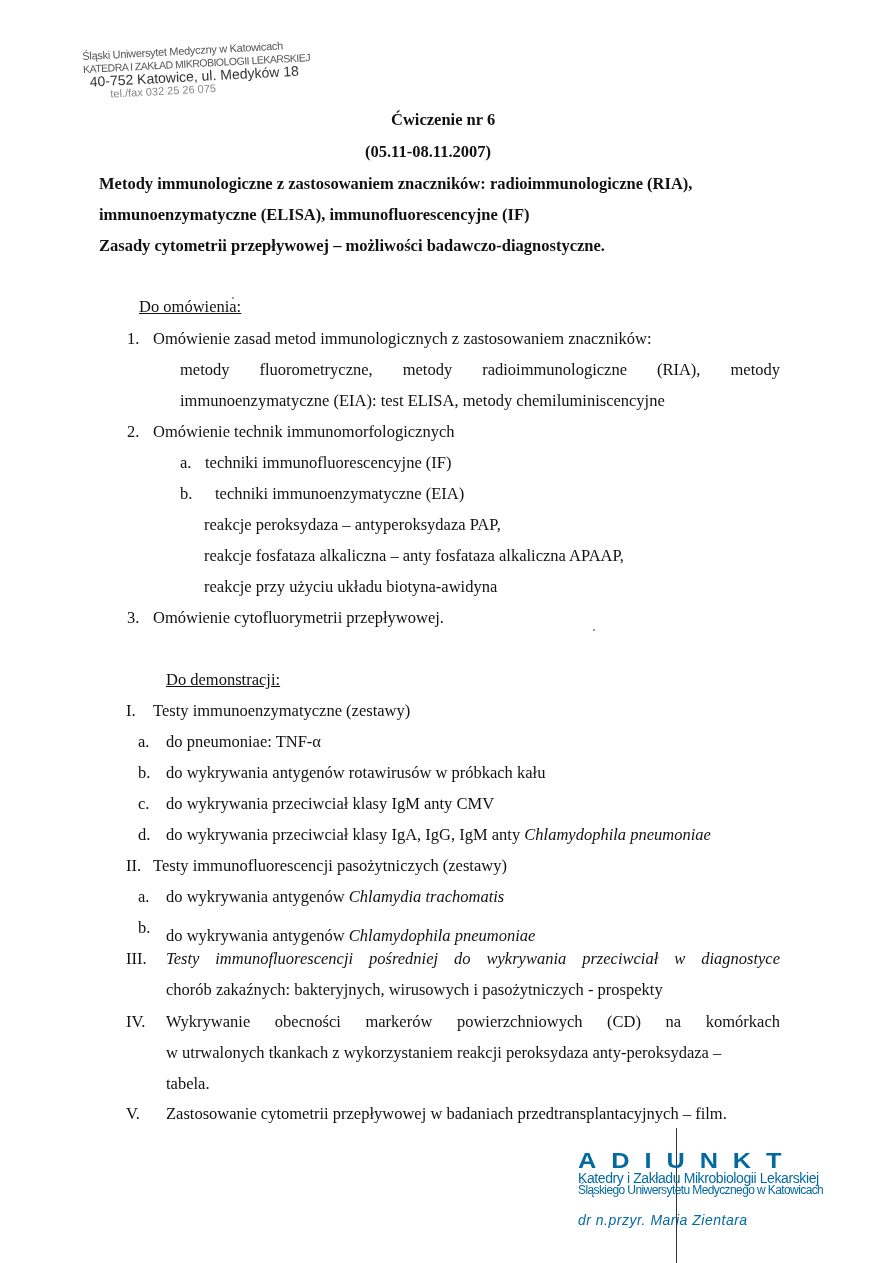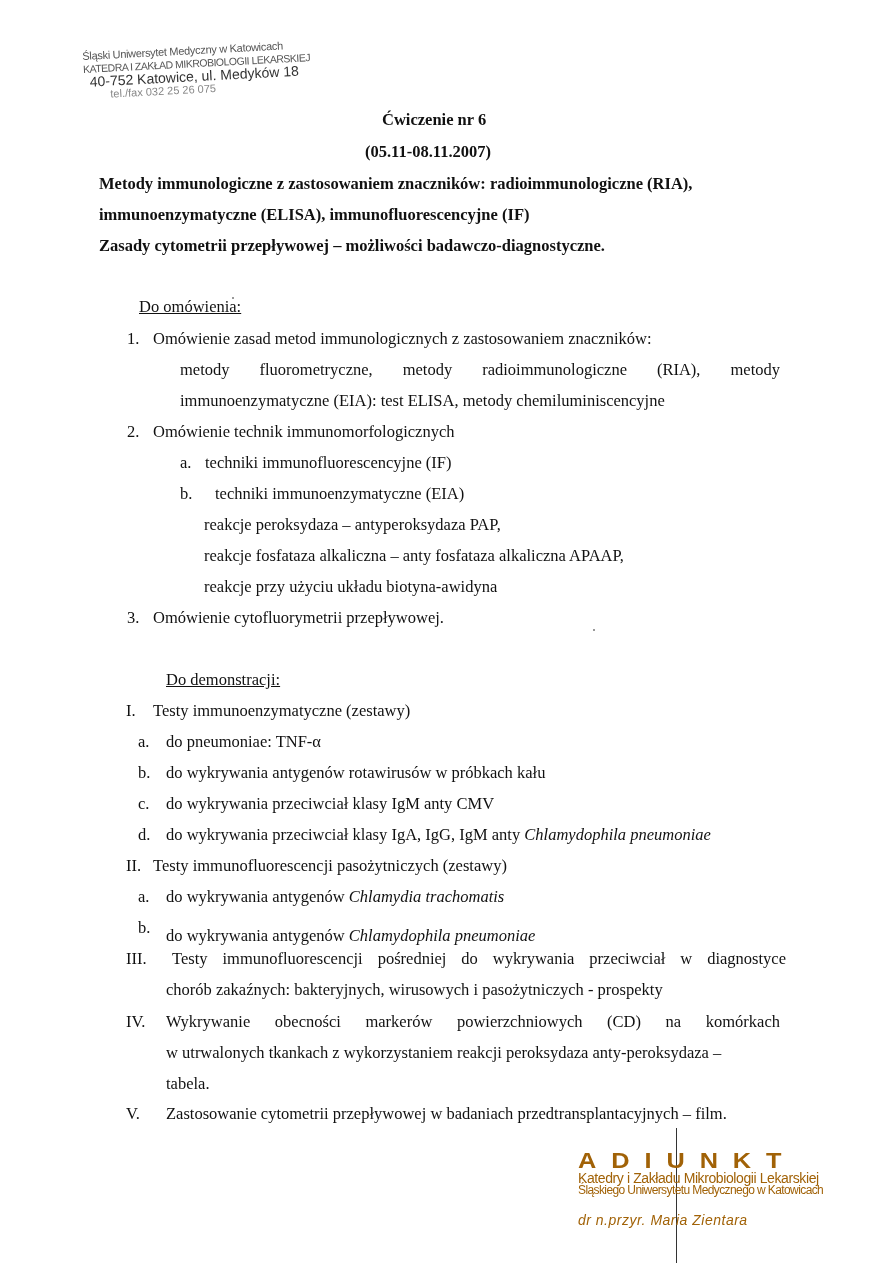--- a/index.html
+++ b/index.html
@@ -18,39 +18,39 @@
       font-family: "Liberation Sans", "DejaVu Sans", sans-serif;
       color: #555; transform: rotate(-3deg); transform-origin: left top;
       line-height: 13px;
     }
     .stamp div { white-space: nowrap; }
     .stamp .s1 { font-size: 11px; letter-spacing: -0.3px; }
     .stamp .s2 { font-size: 10.5px; letter-spacing: -0.5px; }
     .stamp .s3 { font-size: 14px; color: #333; padding-left: 6px; }
     .stamp .s4 { font-size: 11px; padding-left: 26px; color: #888; }
     .sig { position: absolute; left: 578px; top: 1150px; width: 215px;
-      font-family: "Liberation Sans", "DejaVu Sans", sans-serif; color: #a16207; }
+      font-family: "Liberation Sans", "DejaVu Sans", sans-serif; color: #0369a1; }
     .sig .title { font-size: 22px; font-weight: bold; letter-spacing: 13px; line-height: 22px; transform: scaleX(1.15); transform-origin: left; }
     .sig .l2 { font-size: 14px; line-height: 12px; letter-spacing: -0.4px; white-space: nowrap; }
     .sig .l3 { font-size: 12px; line-height: 12px; letter-spacing: -0.6px; white-space: nowrap; }
     .sig .name { font-size: 14px; font-style: italic; margin-top: 16px; letter-spacing: 0.5px; white-space: nowrap; }
     .sigline { position: absolute; background: #333; }
     .dot { position: absolute; width: 2px; height: 2px; background: #777; border-radius: 50%; }
   </style>
 </head>
 <body>
 
 <div class="stamp">
   <div class="s1">Śląski Uniwersytet Medyczny w Katowicach</div>
   <div class="s2">KATEDRA I ZAKŁAD MIKROBIOLOGII LEKARSKIEJ</div>
   <div class="s3">40-752 Katowice, ul. Medyków 18</div>
   <div class="s4">tel./fax 032 25 26 075</div>
 </div>
 
-<div class="line bold" style="left:382px; top:110px;text-align:center;">Ćwiczenie nr 6</div>
+<div class="line bold" style="left:391px; top:110px;text-align:center;">Ćwiczenie nr 6</div>
 <div class="line bold" style="left:365px; top:142px;">(05.11-08.11.2007)</div>
 <div class="line bold" style="left:99px; top:174px;">Metody immunologiczne z zastosowaniem znaczników: radioimmunologiczne (RIA),</div>
 <div class="line bold" style="left:99px; top:205px;">immunoenzymatyczne (ELISA), immunofluorescencyjne (IF)</div>
 <div class="line bold" style="left:99px; top:236px;">Zasady cytometrii przepływowej – możliwości badawczo-diagnostyczne.</div>
 
 <div class="line u" style="left:99px; top:297px;">Do omówienia:</div>
 <span class="dot" style="left:232px; top:297px;"></span>
 
 <div class="line" style="left:127px; top:329px;">1.</div>
 <div class="line" style="left:153px; top:329px;">Omówienie zasad metod immunologicznych z zastosowaniem znaczników:</div>
@@ -85,21 +85,21 @@
 <div class="line" style="left:166px; top:825px;"><span>do wykrywania przeciwciał klasy IgA, IgG, IgM anty </span><span class="ital">Chlamydophila pneumoniae</span></div>
 
 <div class="line" style="left:126px; top:856px;">II.</div>
 <div class="line" style="left:153px; top:856px;">Testy immunofluorescencji pasożytniczych (zestawy)</div>
 <div class="line" style="left:138px; top:887px;">a.</div>
 <div class="line" style="left:166px; top:887px;"><span>do wykrywania antygenów </span><span class="ital">Chlamydia trachomatis</span></div>
 <div class="line" style="left:138px; top:918px;">b.</div>
 <div class="line" style="left:166px; top:918px;margin-top:8px;"><span>do wykrywania antygenów </span><span class="ital">Chlamydophila pneumoniae</span></div>
 
 <div class="line" style="left:126px; top:949px;">III.</div>
-<div class="line just" style="left:172px; top:949px; width:614px;">Testy immunofluorescencji pośredniej do wykrywania przeciwciał w diagnostyce</div>
+<div class="line just" style="left:166px; top:949px; width:614px;font-style:italic;">Testy immunofluorescencji pośredniej do wykrywania przeciwciał w diagnostyce</div>
 <div class="line" style="left:166px; top:980px;">chorób zakaźnych: bakteryjnych, wirusowych i pasożytniczych - prospekty</div>
 
 <div class="line" style="left:126px; top:1012px;">IV.</div>
 <div class="line just" style="left:166px; top:1012px; width:614px;">Wykrywanie obecności markerów powierzchniowych (CD) na komórkach</div>
 <div class="line" style="left:166px; top:1043px;">w utrwalonych tkankach z wykorzystaniem reakcji peroksydaza anty-peroksydaza –</div>
 <div class="line" style="left:166px; top:1074px;">tabela.</div>
 
 <div class="line" style="left:126px; top:1104px;">V.</div>
 <div class="line" style="left:166px; top:1104px;">Zastosowanie cytometrii przepływowej w badaniach przedtransplantacyjnych – film.</div>
 

